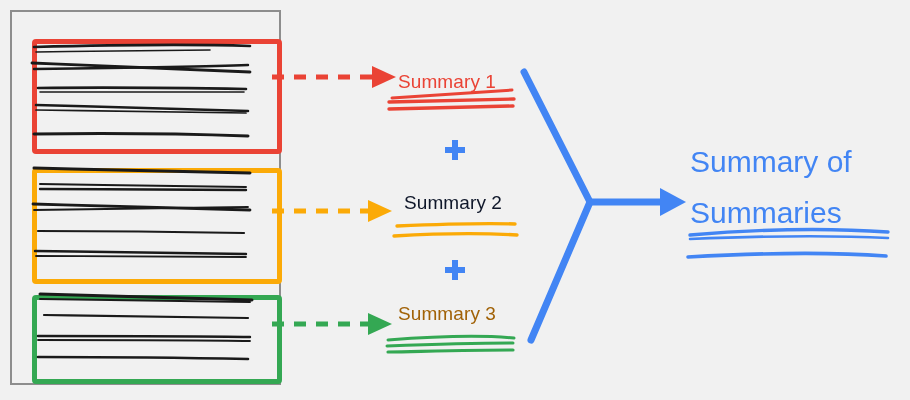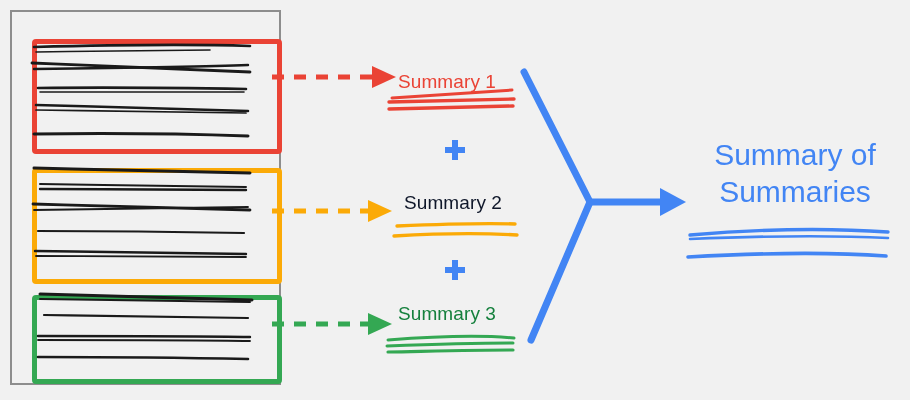--- a/index.html
+++ b/index.html
@@ -48,30 +48,29 @@
 
   .summary-label {
     position: absolute;
     font-size: 19px;
     font-weight: 400;
     letter-spacing: .1px;
     white-space: nowrap;
   }
   .summary-label.s1 { left: 398px; top: 59px;  color: #ea4335; margin-top: 12px; }
   .summary-label.s2 { left: 404px; top: 192px; color: #0f172a; }
-  .summary-label.s3 { left: 398px; top: 303px; color: #15803d; }
+  .summary-label.s3 { left: 398px; top: 303px; color: #a16207; }
 
   .final-label {
     position: absolute;
     left: 690px;
     top: 136px;
     width: 210px;
-    text-align: center;
     font-size: 30px;
-    line-height: 37px;
+    line-height: 51px;
     color: #4285f4;
     white-space: pre-line;
   }
 </style>
 </head>
 <body>
 
 <div id="stage">
 
   <div class="doc-container">

